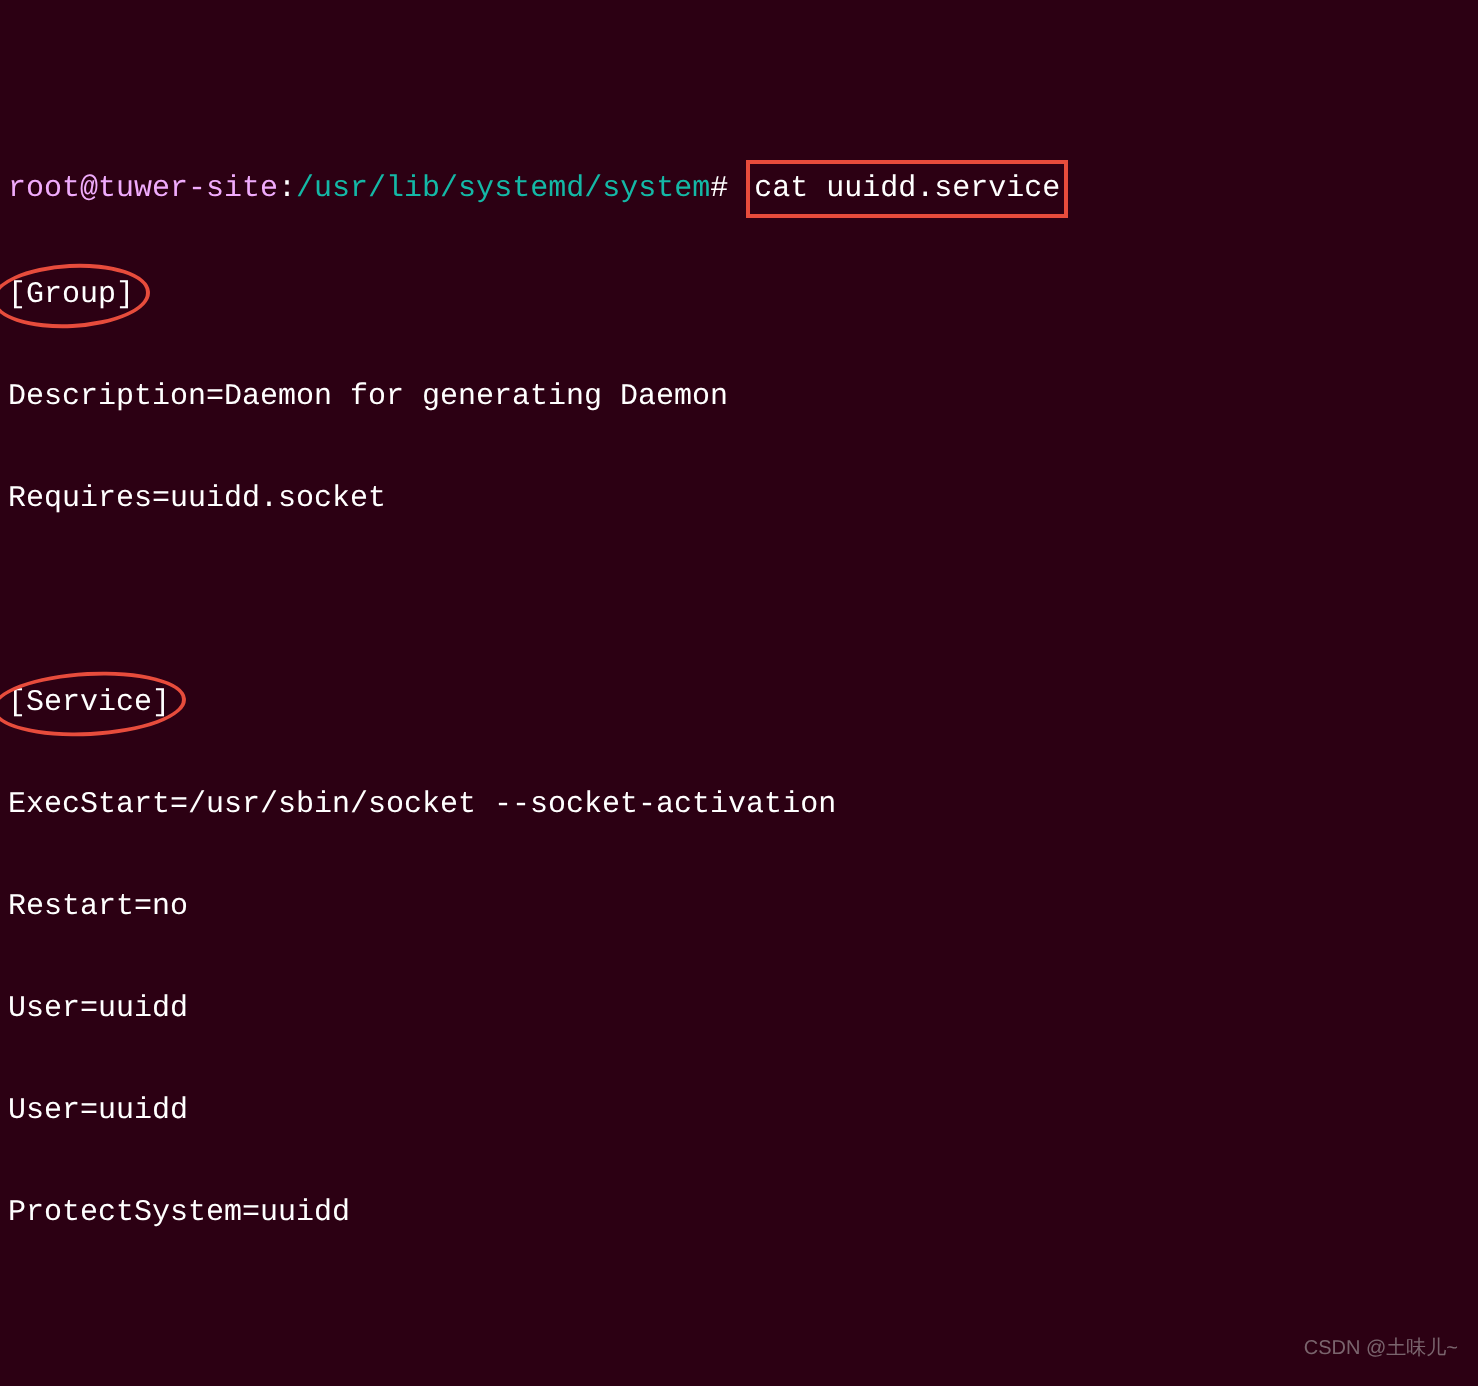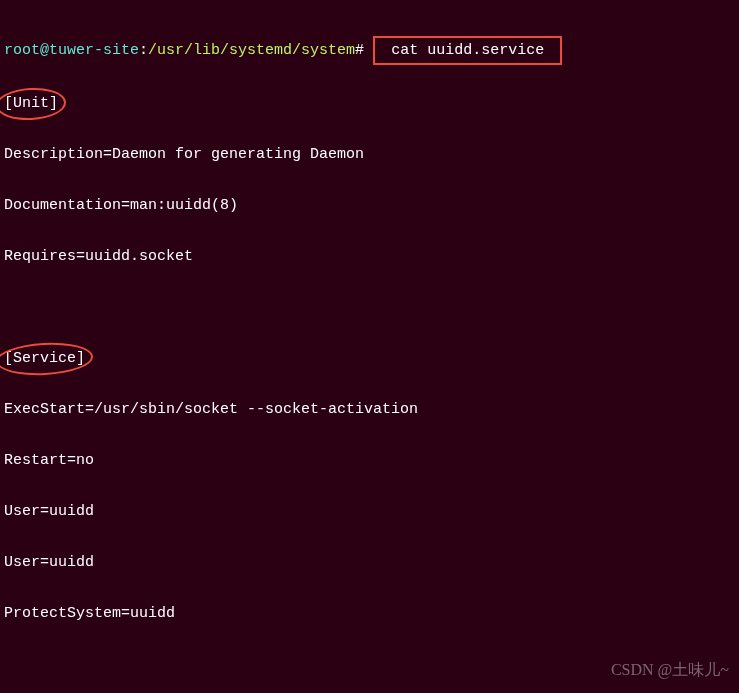--- a/index.html
+++ b/index.html
@@ -17,35 +17,36 @@
       width: 739px;
       height: 693px;
       overflow: hidden;
       position: relative;
     }
     .terminal {
       white-space: pre-wrap;
       word-wrap: break-word;
     }
     .prompt-user {
-      color: #5eead4;
+      color: #f0abfc;
     }
     .prompt-path {
-      color: #bef264;
+      color: #14b8a6;
     }
     .prompt-symbol {
       color: #ffffff;
     }
     .command {
       color: #ffffff;
     }
     .red-box {
       border: 2px solid #e74c3c;
-      padding: 0 16px;
+      padding: 0 2px;
       display: inline-block;
+      margin-top: 44px;
     }
     .red-circle {
       position: relative;
       display: inline-block;
     }
     .red-circle::before {
       content: '';
       position: absolute;
       border: 2px solid #e74c3c;
       border-radius: 50%;
@@ -56,35 +57,34 @@
       transform: rotate(-3deg);
     }
     .output-line {
       color: #ffffff;
     }
     .watermark {
       position: absolute;
       bottom: 10px;
       right: 10px;
       color: rgba(200, 200, 200, 0.5);
-      font-size: 16px;
-      font-family: Liberation Serif, serif;
+      font-size: 10px;
+      font-family: Liberation Sans, sans-serif;
     }
     .blank-line {
       height: 1.7em;
     }
   </style>
 </head>
 <body>
 
 <div class="terminal">
 <div><span class="prompt-user">root@tuwer-site</span><span class="prompt-symbol">:</span><span class="prompt-path">/usr/lib/systemd/system</span><span class="prompt-symbol">#</span> <span class="red-box"><span class="command">cat uuidd.service</span></span></div>
-<div><span class="red-circle"><span class="output-line">[Unit]</span></span></div>
+<div><span class="red-circle"><span class="output-line">[Group]</span></span></div>
 <div class="output-line">Description=Daemon for generating Daemon</div>
-<div class="output-line">Documentation=man:uuidd(8)</div>
 <div class="output-line">Requires=uuidd.socket</div>
 <div class="blank-line"></div>
 <div><span class="red-circle"><span class="output-line">[Service]</span></span></div>
 <div class="output-line">ExecStart=/usr/sbin/socket --socket-activation</div>
 <div class="output-line">Restart=no</div>
 <div class="output-line">User=uuidd</div>
 <div class="output-line">User=uuidd</div>
 <div class="output-line">ProtectSystem=uuidd</div>
 
 

